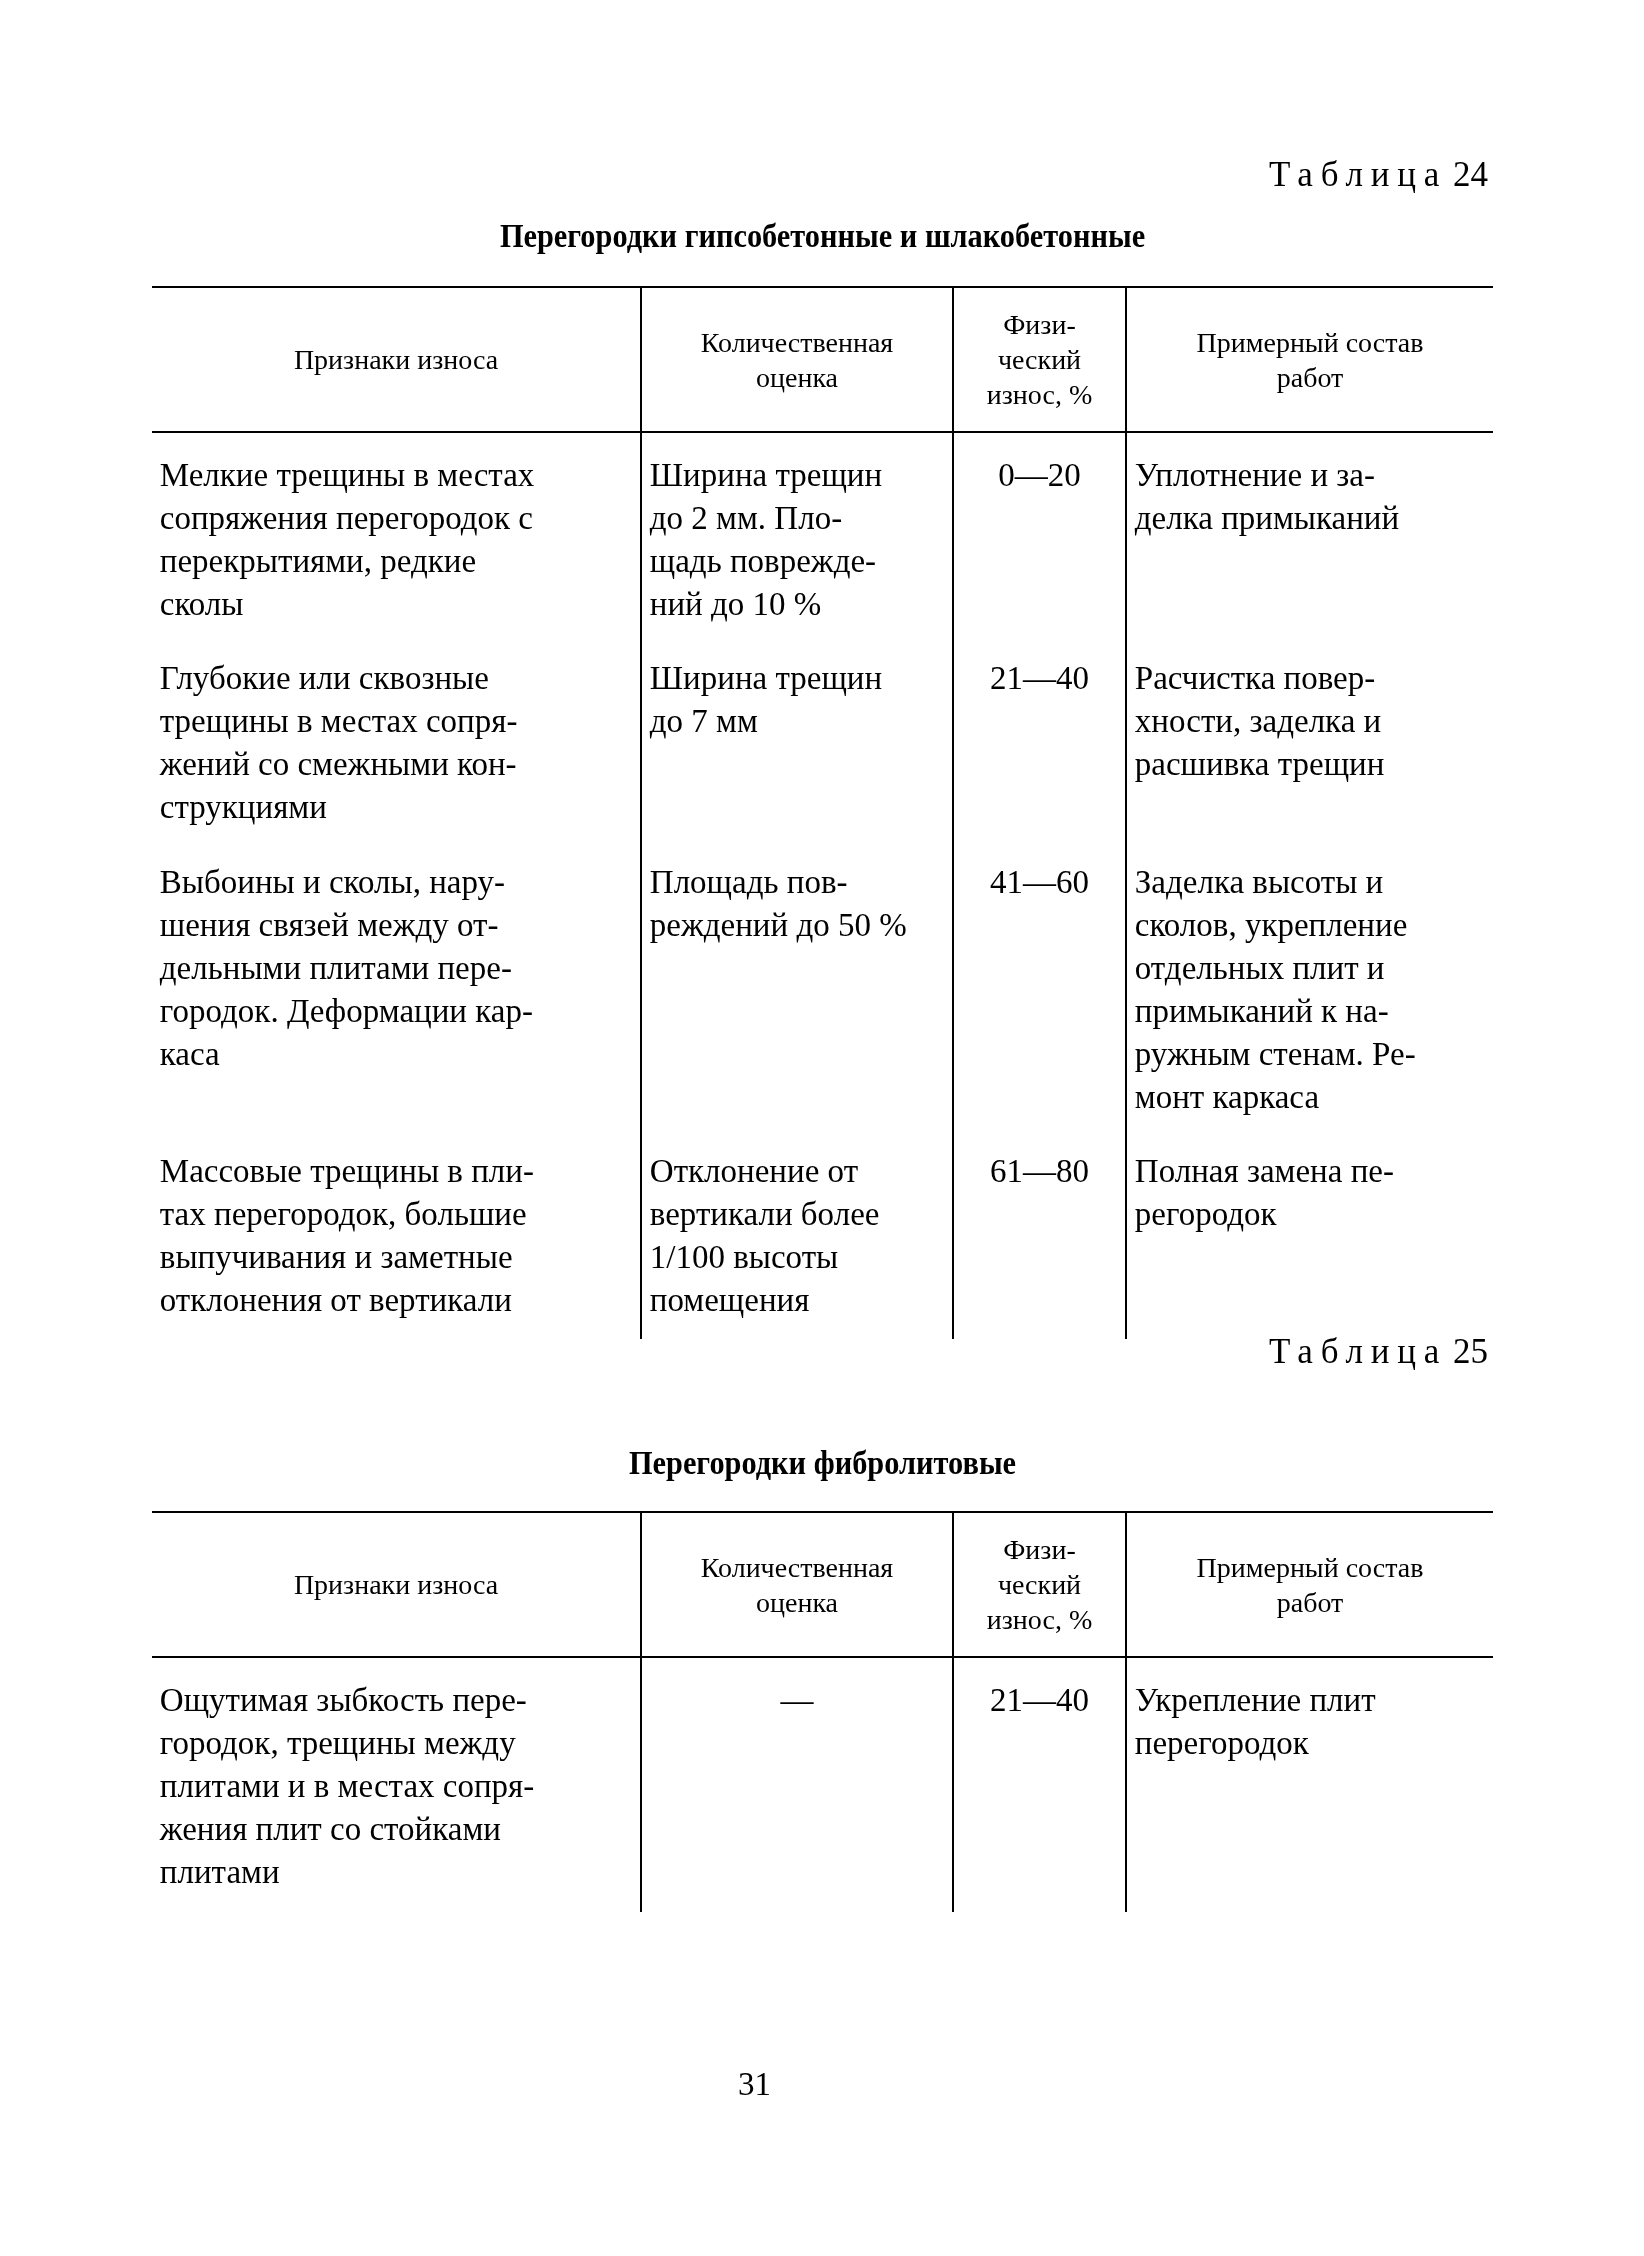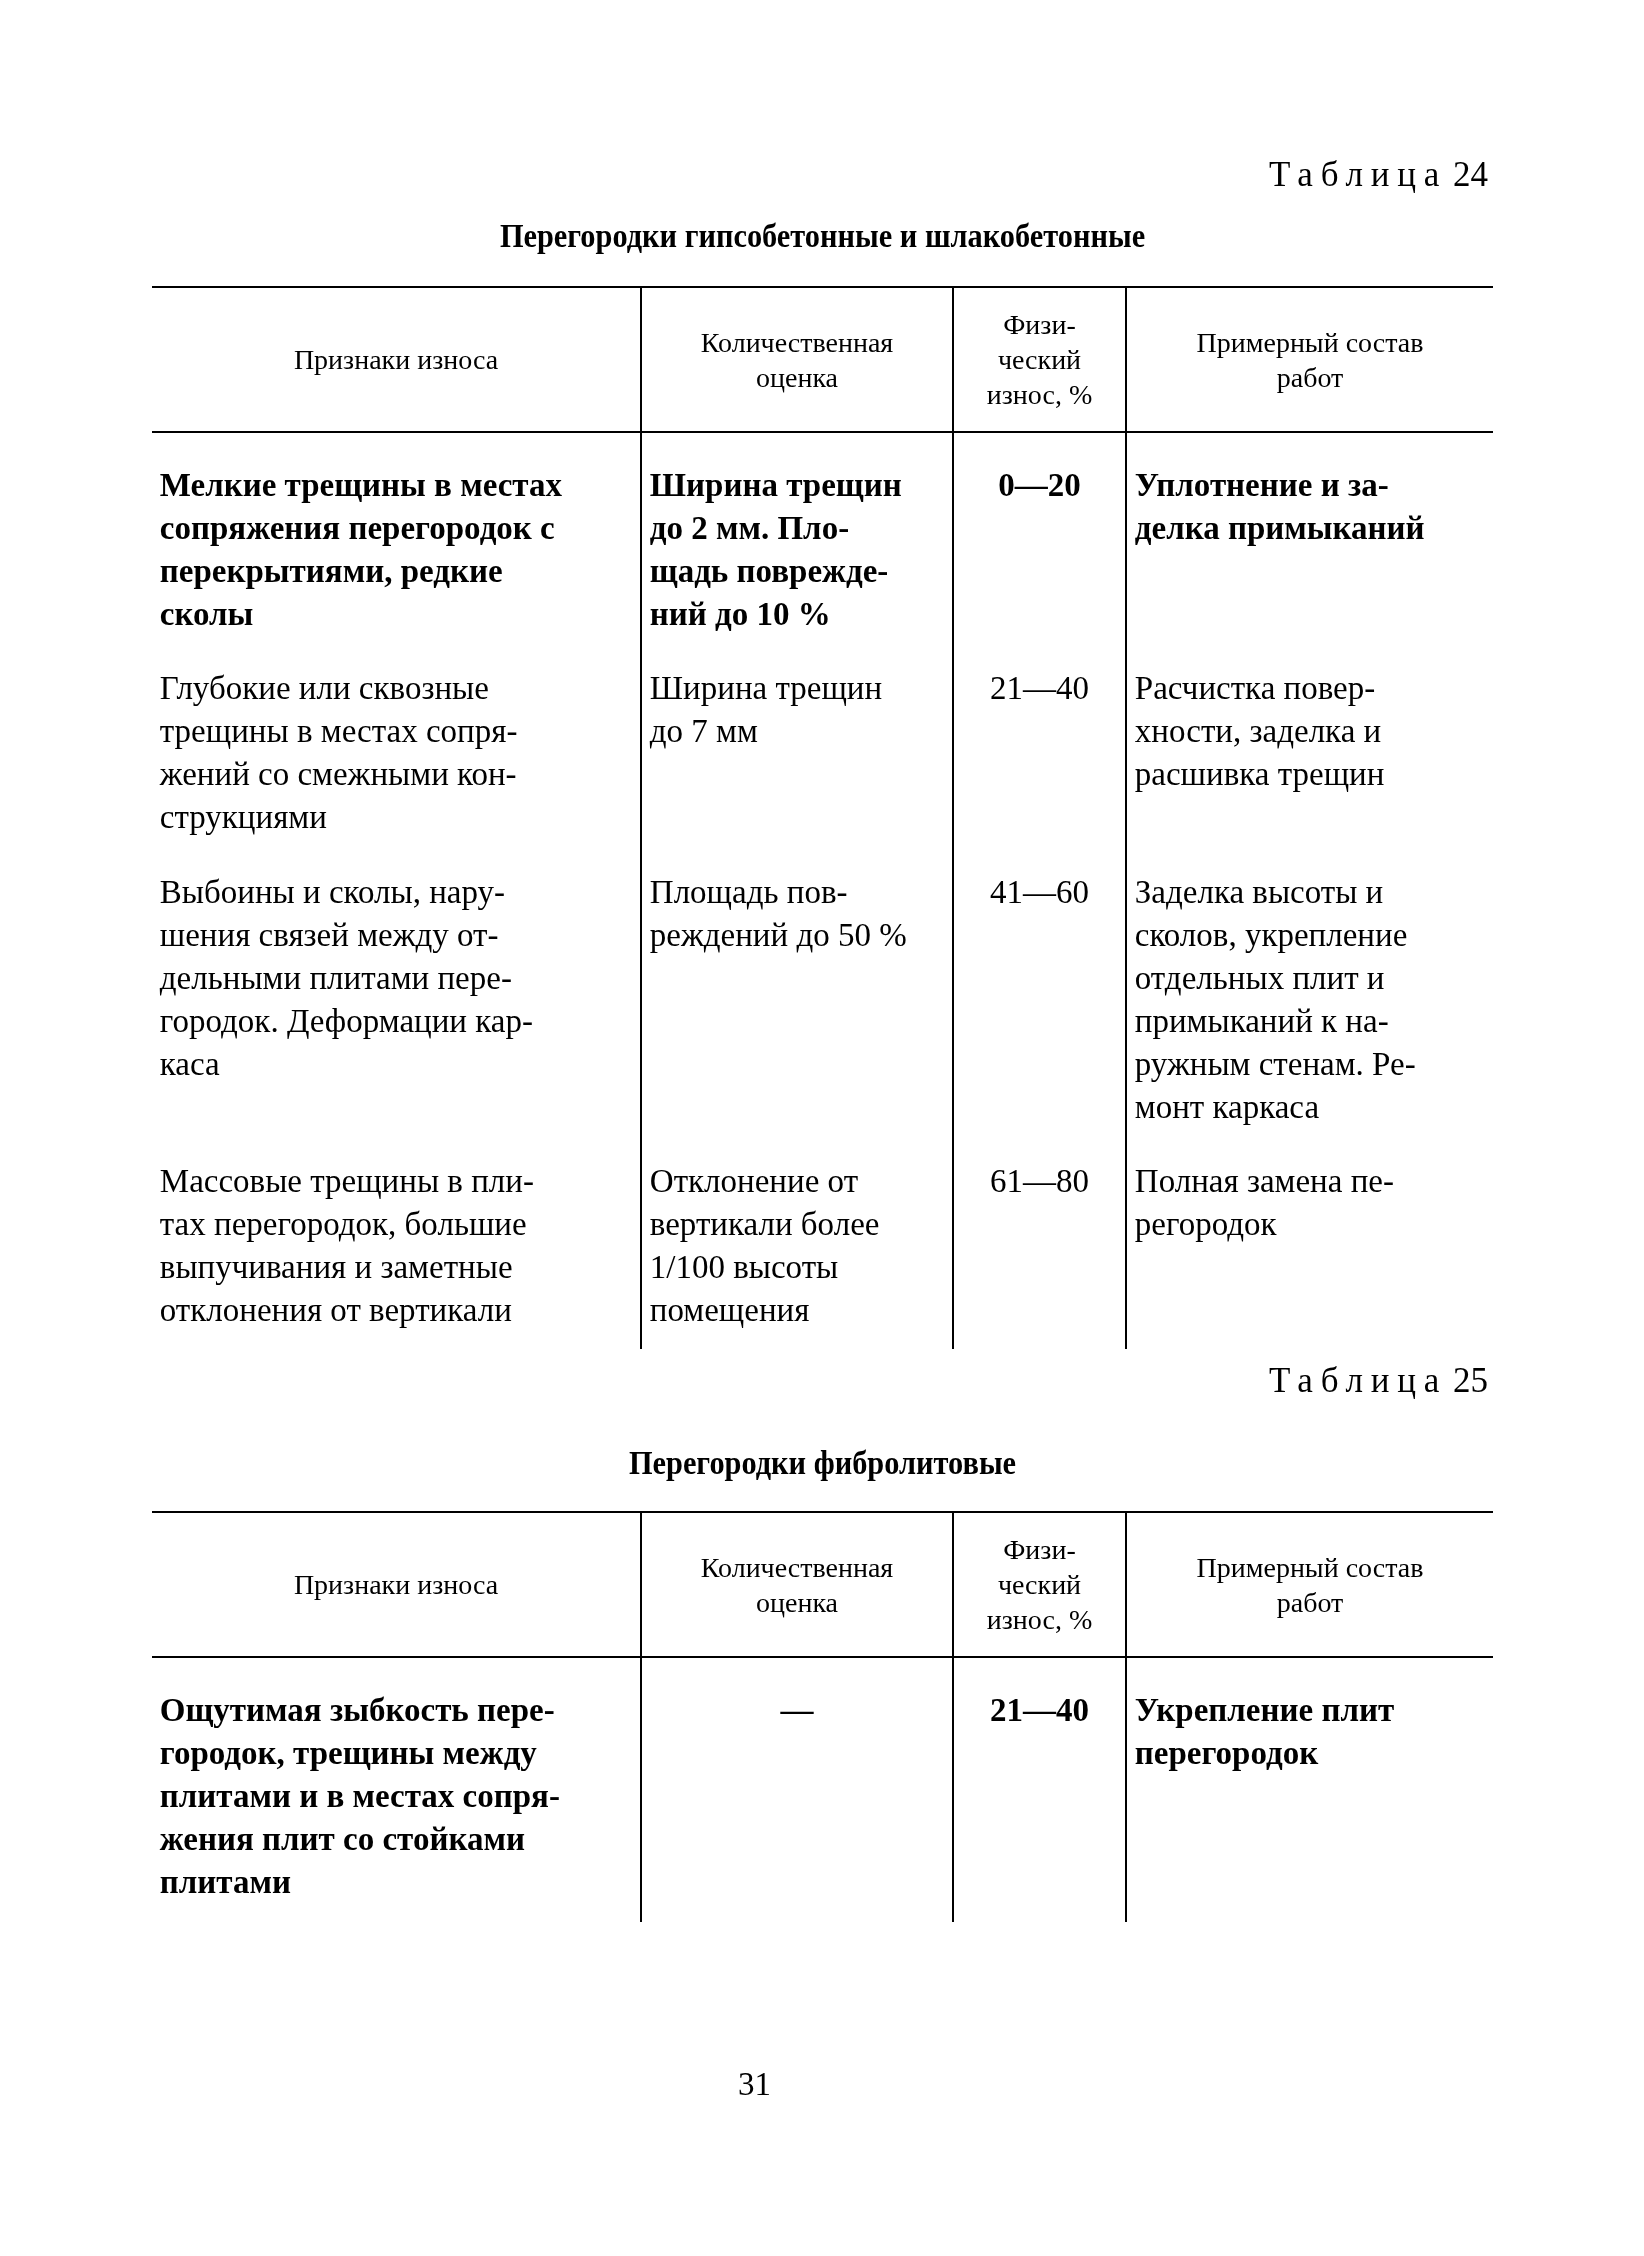--- a/index.html
+++ b/index.html
@@ -69,21 +69,21 @@
   }
   table.wear tbody td.pct {
     text-align: left;
     text-align-last: center;
   }
   table.wear tbody td.qty-dash {
     text-align: center;
     text-align-last: center;
   }
   table.wear tbody tr td { padding-top: 13.7px; padding-bottom: 17.6px; }
-  table.wear tbody tr:first-child td { padding-top: 31px; font-weight: bold; }
+  table.wear tbody tr:first-child td { padding-top: 21px; }
   .cell-line { display: block; }
   .page-number {
     position: absolute;
     left: 0;
     width: 1509px;
     top: 2066px;
     text-align: center;
     font-size: 33px;
   }
 </style>
@@ -199,21 +199,21 @@
       </td>
       <td class="pct">61—80</td>
       <td>
         <span class="cell-line">Полная замена пе-</span>
         <span class="cell-line">регородок</span>
       </td>
     </tr>
   </tbody>
 </table>
 
-<div class="table-label" style="top:1361px;">
+<div class="table-label" style="top:1332px;">
   <span>Таблица</span><span class="num">25</span>
 </div>
 <div class="table-heading" style="top:1445px;">Перегородки фибролитовые</div>
 
 <table class="wear" style="top:1511px;">
   <colgroup>
       <col class="c1">
       <col class="c2">
       <col class="c3">
       <col class="c4">

